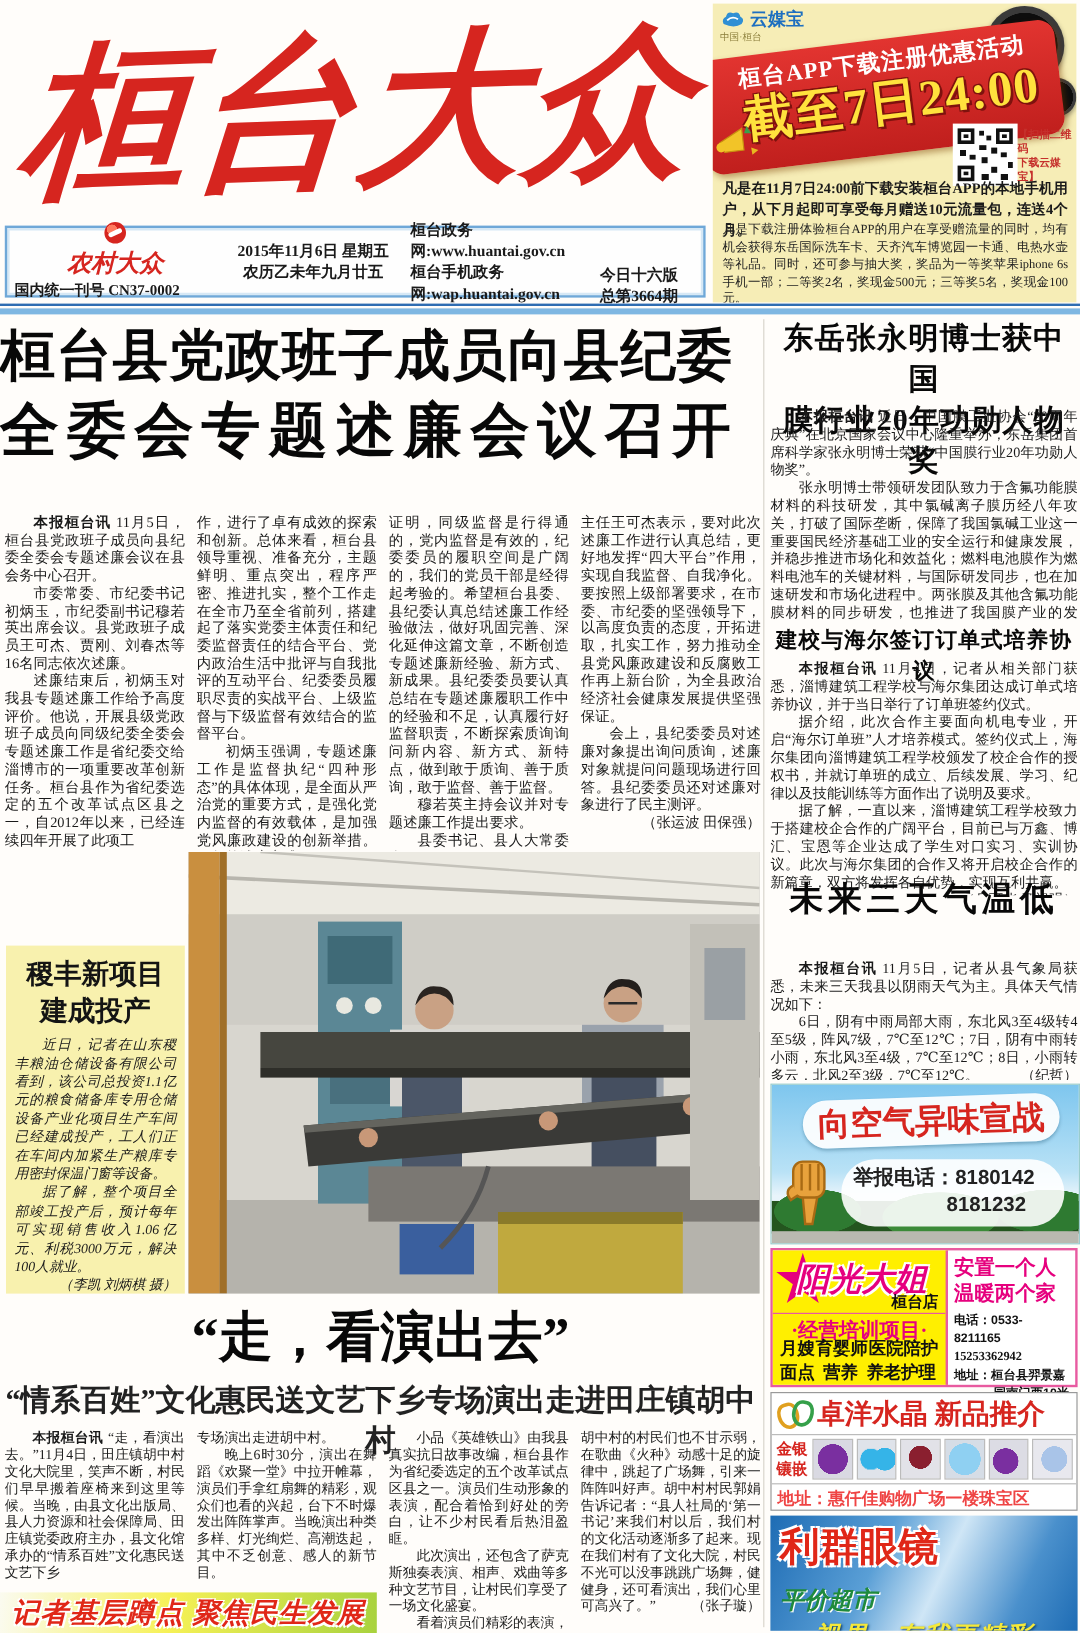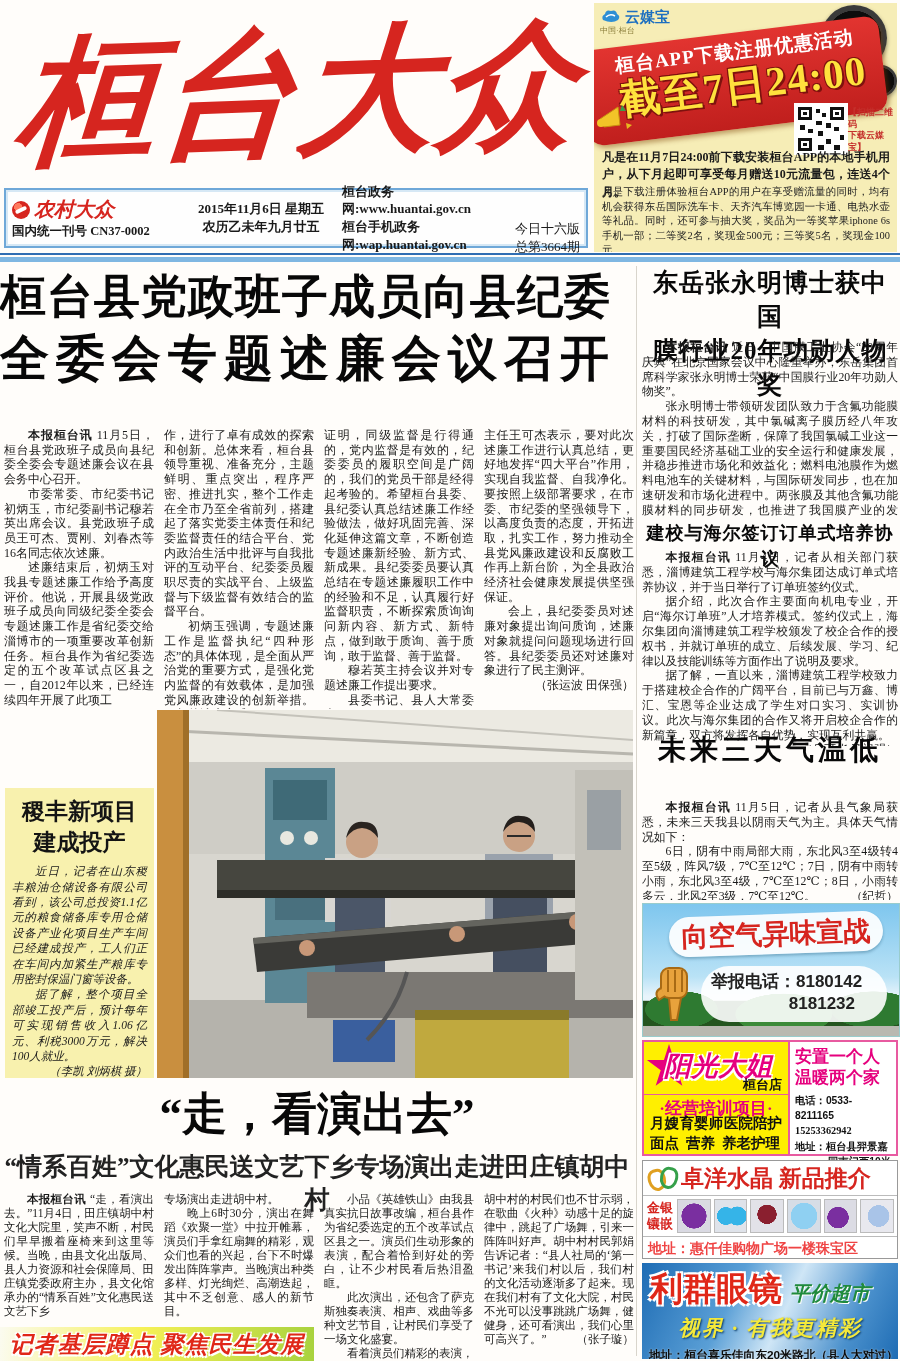--- a/index.html
+++ b/index.html
@@ -9,29 +9,29 @@
 
   
   .masthead{left:6px;top:2px;width:584px;height:184px;display:flex;align-items:center;justify-content:center;}
   .masthead span{color:#d6251f;font-weight:bold;font-size:138px;line-height:1;
         transform:rotate(-2deg) skewX(-6deg);letter-spacing:2px;font-style:italic;}
 
   
   .infobar{left:4px;top:188px;width:584px;height:60px;border:2px solid #6fa8d8;box-shadow:0 0 0 2px #d6e8f5 inset;
         background:#fefefe;display:flex;align-items:center;box-sizing:border-box;padding:2px 6px;gap:8px;}
   .ib-cell{display:flex;flex-direction:column;justify-content:center;line-height:1.35;}
-  .brandrow{display:flex;align-items:center;gap:4px;}
+  .brandrow{display:flex;align-items:center;gap:4px;flex-direction:column;}
   .brand-icon{width:18px;height:18px;border-radius:50%;background:radial-gradient(circle at 35% 35%,#ff7a5e 0 25%,#d6251f 26% 100%);
         position:relative;flex:0 0 18px;}
   .brand-icon:after{content:"";position:absolute;left:3px;top:7px;width:12px;height:4px;background:#fff;border-radius:2px;transform:rotate(-25deg);}
   .brand-name{color:#d6251f;font-weight:bold;font-style:italic;font-size:20px;}
   .issn{font-size:12.5px;font-weight:600;}
   .ib-mid{font-size:13px;font-weight:700;}
   .ib-web{font-size:13px;font-weight:700;}
-  .ib-right{font-size:13px;font-weight:400;text-align:right;margin-top:40px;}
+  .ib-right{font-size:13px;font-weight:700;text-align:left;margin-top:40px;}
 
   
   .hd-ad{left:594px;top:3px;width:303px;height:249px;background:#f6edb6;overflow:hidden;}
   .ymb{left:6px;top:5px;display:flex;flex-direction:column;line-height:1.1;}
   .ymb-row{display:flex;align-items:center;gap:3px;}
   .ymb-name{color:#1d6fc0;font-weight:bold;font-size:15px;}
   .ymb-sub{color:#8a7d3a;font-size:8px;margin-top:1px;}
   .speaker{border-radius:50%;background:radial-gradient(circle,#777 0 16%,#0d0d0d 17% 58%,#3a3a3a 59% 72%,#101010 73% 100%);box-shadow:0 2px 4px rgba(0,0,0,.4);}
   .spk1{right:10px;top:2px;width:66px;height:66px;}
   .spk2{right:0px;top:62px;width:32px;height:32px;}
@@ -138,21 +138,21 @@
   .g2{background:radial-gradient(circle at 35% 50%,#35b4e8 0 34%,transparent 35%),radial-gradient(circle at 72% 50%,#35b4e8 0 34%,#dfe3ea 35%);}
   .g3{background:radial-gradient(circle at 50% 45%,#8a1f2f 0 40%,#e2e2e8 41%);}
   .g4{background:radial-gradient(circle at 50% 50%,#8fd0f2 0 58%,#d6dde6 59%);}
   .g5{background:radial-gradient(circle at 42% 55%,#7a2fa0 0 42%,#dcdce4 43%);}
   .g6{background:radial-gradient(circle at 55% 50%,#a9c4e8 0 45%,#e8e8ee 46%);}
   .cry-addr{border-top:1px solid #bbb;font-weight:bold;font-size:14px;color:#ef4444;padding:3px 5px;}
 
   
   .ad-gla{left:642px;top:1263px;width:256px;height:96px;box-sizing:border-box;overflow:hidden;
         background:linear-gradient(115deg,#1e6cb4 0%,#5a9fd6 35%,#cfe6f6 55%,#4a90cc 80%,#1e6cb4 100%);}
-  .gla-row1{display:flex;align-items:baseline;gap:8px;padding:4px 8px 0;}
+  .gla-row1{display:flex;align-items:baseline;gap:8px;padding:4px 8px 0;flex-direction:column;}
   .gla-name{color:#e02718;font-weight:bold;font-size:33px;white-space:nowrap;
         text-shadow:2px 2px 0 #fff,-2px -2px 0 #fff,2px -2px 0 #fff,-2px 2px 0 #fff;}
   .gla-sub{color:#1f8a3c;font-weight:bold;font-size:20px;font-style:italic;white-space:nowrap;
         text-shadow:1px 1px 0 #fff;}
   .gla-slogan{text-align:center;color:#f5e93a;font-weight:bold;font-size:21px;font-style:italic;letter-spacing:2px;
         text-shadow:1px 1px 2px #0a3a66;margin-top:2px;white-space:nowrap;}
   .gla-info{font-family:"Liberation Sans","DejaVu Sans",sans-serif;color:#0b0b0b;font-weight:bold;font-size:11.8px;
         padding:4px 7px 0;line-height:1.55;text-shadow:0 0 2px rgba(255,255,255,.7);white-space:nowrap;}
 </style>
 </head>

